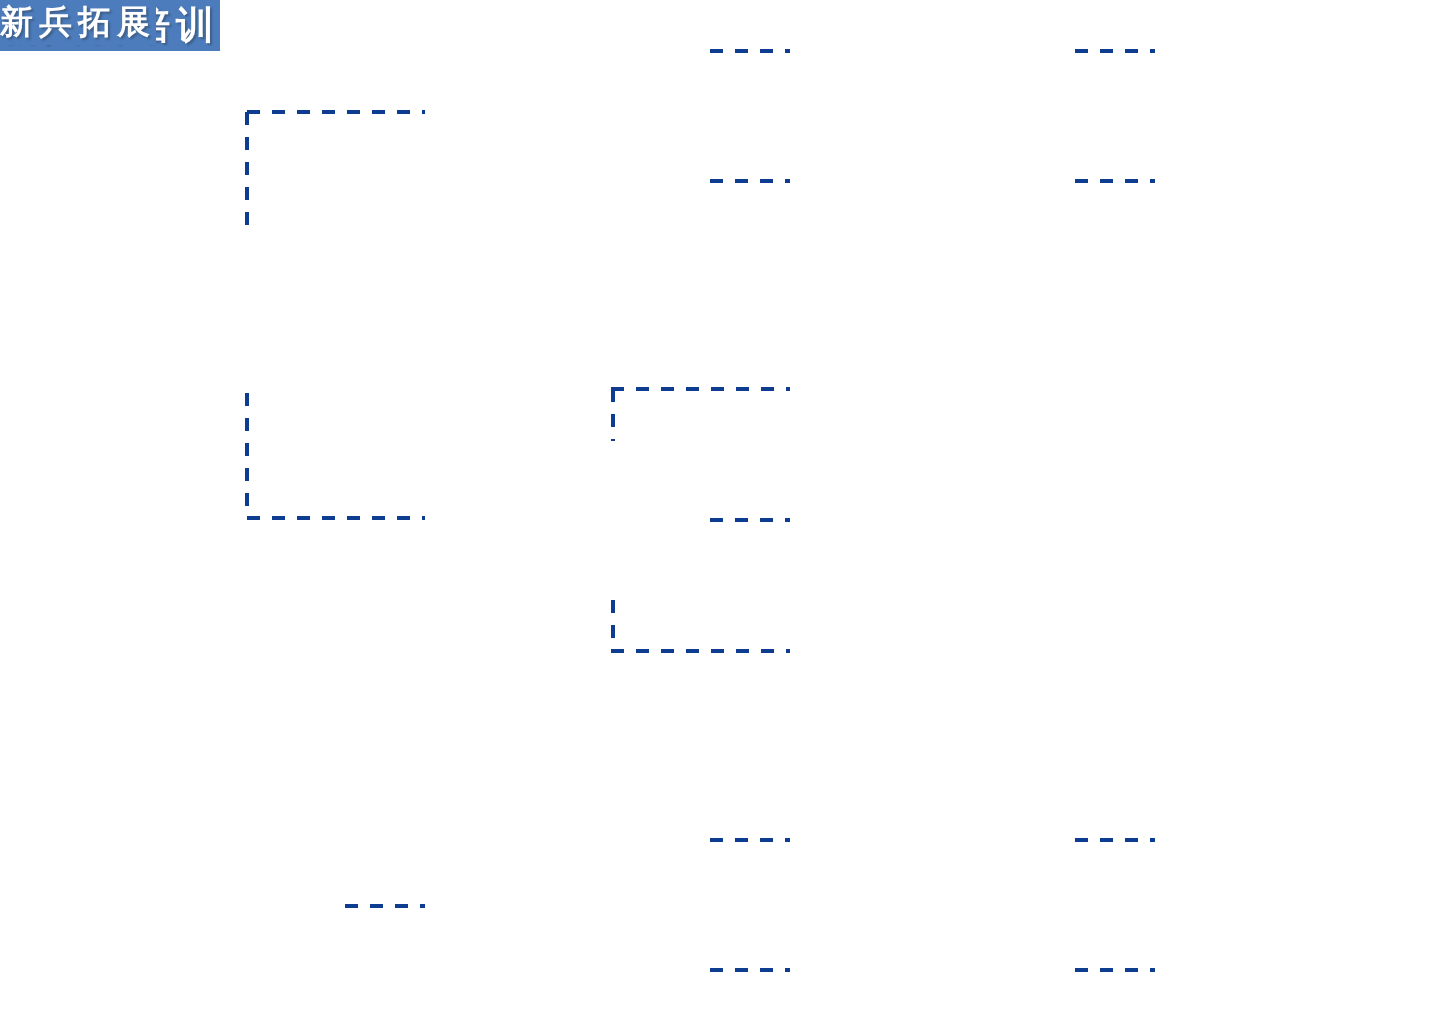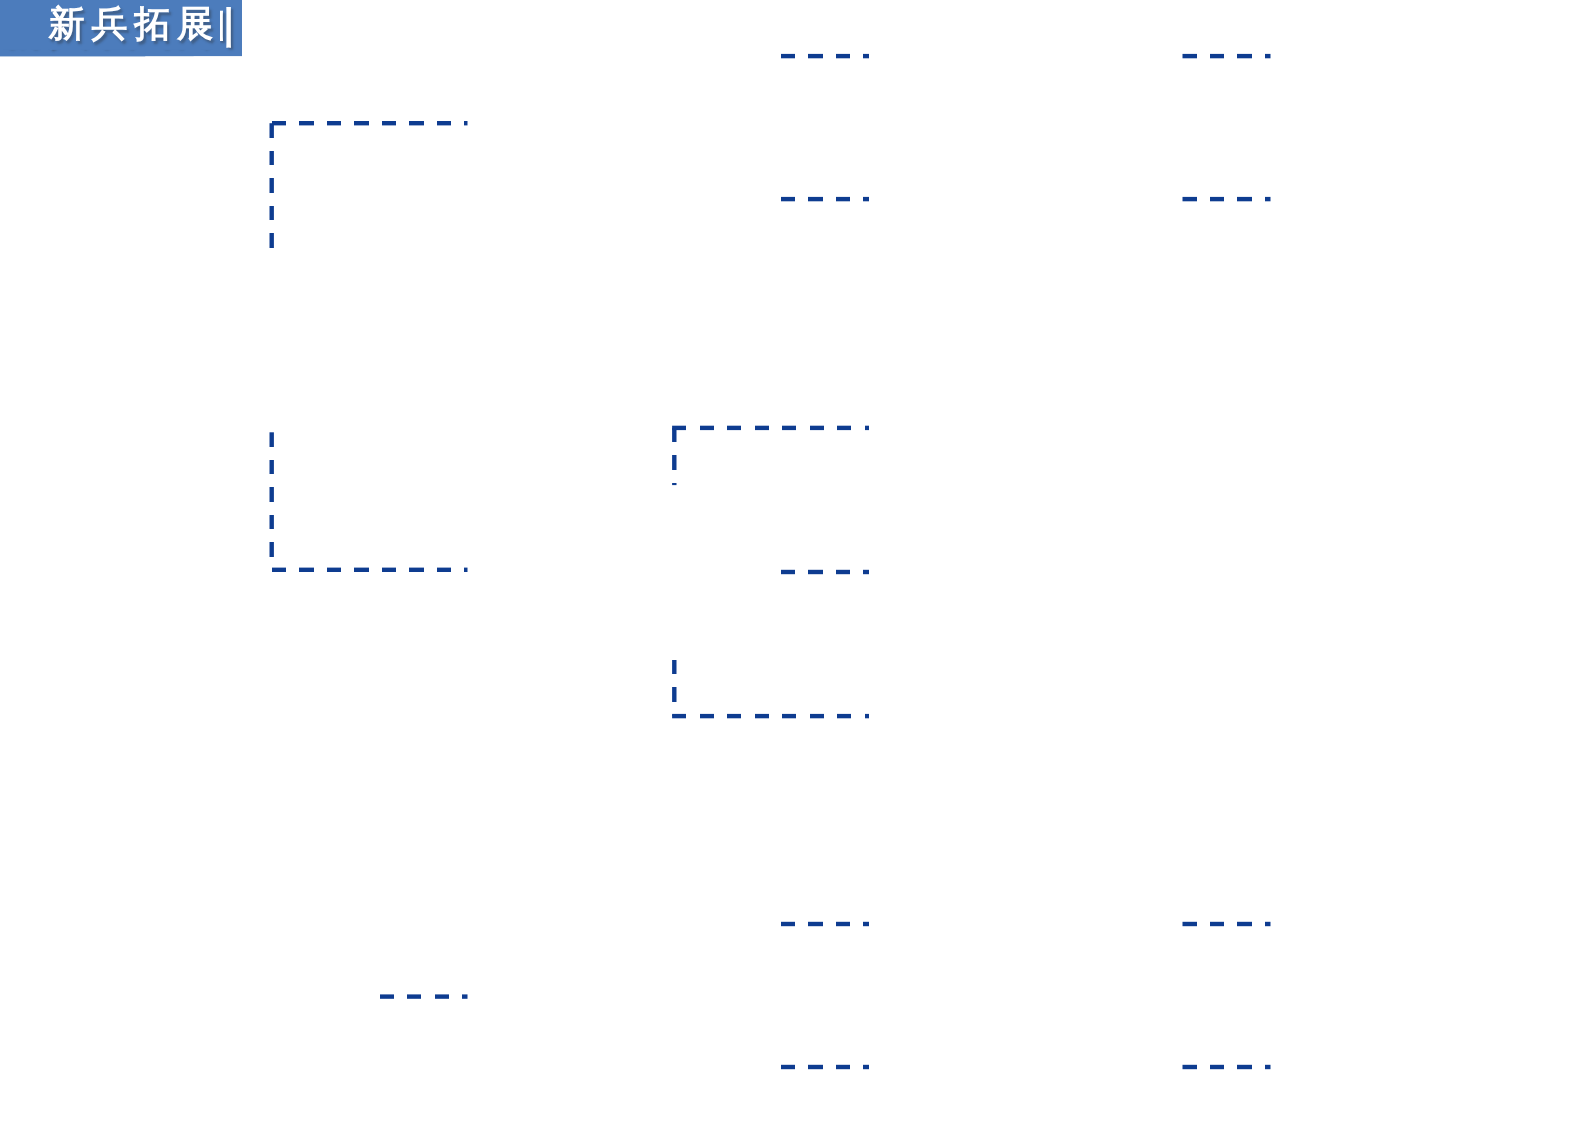--- a/index.html
+++ b/index.html
@@ -20,21 +20,21 @@
     justify-content: center;
     font-weight: 700;
     letter-spacing: 6px;
     text-shadow: 2px 2px 2px rgba(40,40,40,0.35);
     box-sizing: border-box;
     text-align: center;
     white-space: nowrap;
   }
   .node.lvl1 { font-size: 38px; }
   .node.lvl2 { font-size: 38px; }
-  .node.lvl3 { font-size: 33px; padding-left: 44px; }
+  .node.lvl3 { font-size: 33px; }
   .conn { position: absolute; }
   .conn.h { height: 4px; background: repeating-linear-gradient(90deg, #0E3C90 0 13px, transparent 13px 25px); }
   .conn.v { width: 4px;  background: repeating-linear-gradient(180deg, #0E3C90 0 13px, transparent 13px 25px); }
 
   
   .n-staff-training     { left:0;    top:234; width:345; height:159; }
   .n-qinggan-class      { left:425;  top:37;  width:285; height:158; }
   .n-focused-learning   { left:790;  top:3;   width:285; height:97;  }
   .n-dispatch-training  { left:1155; top:3;   width:285; height:97;  }
   .n-seminar-salon      { left:790;  top:132; width:285; height:98;  }

